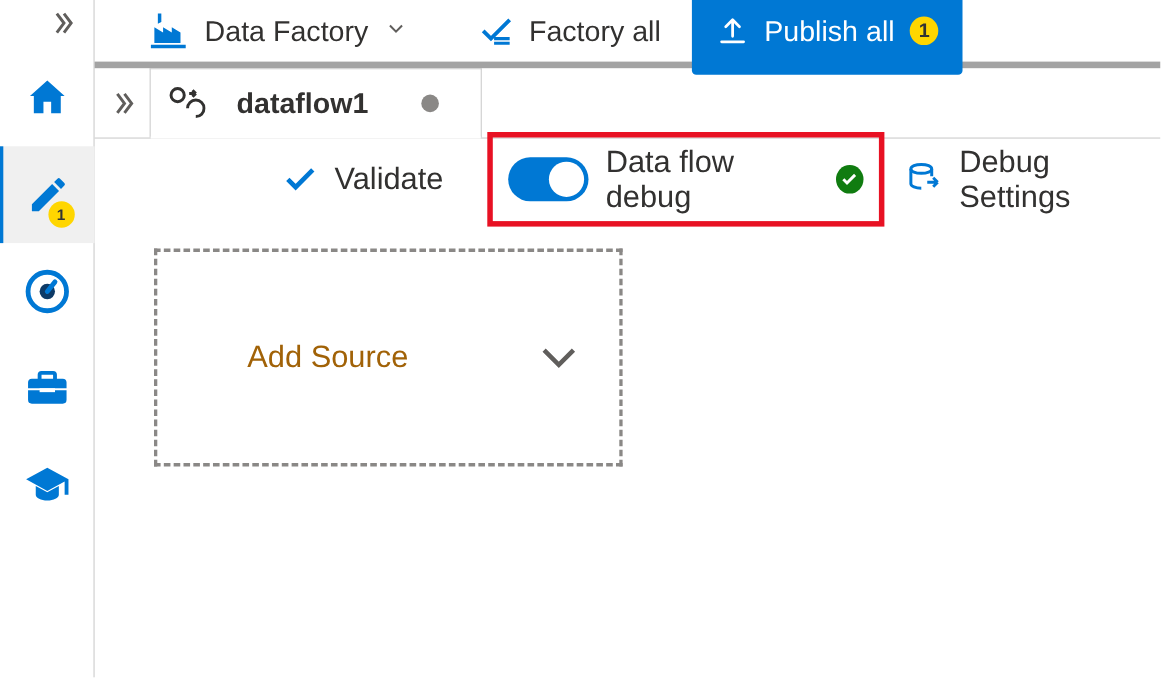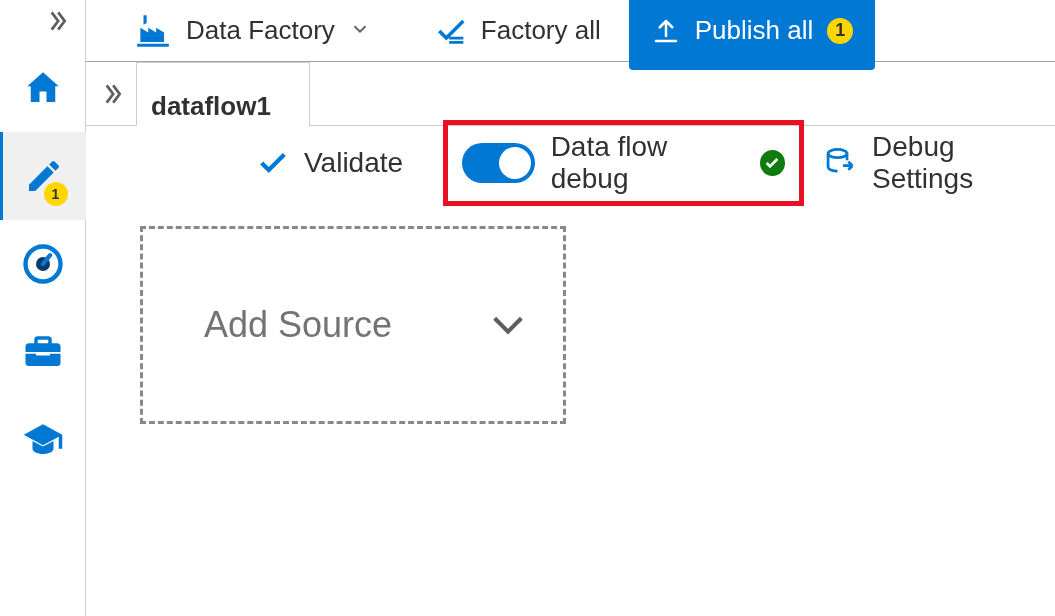--- a/index.html
+++ b/index.html
@@ -9,34 +9,34 @@
     .left-rail { width: 86px; border-right: 1px solid #ccc; display: flex; flex-direction: column; align-items: center; padding-top: 8px; }
     .rail-top { display:flex; width:100%; justify-content:flex-end; padding-right:16px; padding-bottom:6px; }
     .rail-expand-icon svg { width: 26px; height: 26px; }
     .rail-item { width: 86px; height: 88px; display: flex; align-items: center; justify-content: center; position: relative; cursor: pointer; }
     .rail-item.active { background: #f0f0f0; border-left: 3px solid #0078d4; }
     .rail-badge { position:absolute; bottom:14px; right:18px; background:#ffd600; color:#333; font-size:14px; width:24px; height:24px; border-radius:50%; display:flex; align-items:center; justify-content:center; font-weight:600; }
 
     .main { flex: 1; display: flex; flex-direction: column; }
 
     
-    .top-bar { height: 62px; display: flex; align-items: center; gap: 24px; padding-left: 48px; border-bottom: 1px solid #a3a3a3; }
+    .top-bar { height: 62px; display: flex; align-items: center; gap: 24px; padding-left: 48px; border-bottom: 6px solid #a3a3a3; }
     .factory-group { display:flex; align-items:center; gap:14px; }
     .factory-label { font-size: 26px; color: #323130; }
     .chevron-sm svg { width: 22px; height: 22px; }
     .validate-all-group { display:flex; align-items:center; gap:12px; margin-left:40px; cursor:pointer; }
     .validate-all-label { font-size: 26px; color: #323130; }
     .publish-btn { display:flex; align-items:center; gap:14px; background:#0078d4; color:#fff; font-size:26px; padding: 24px 22px; border-radius:4px; cursor:pointer; margin-left:4px; }
     .pub-badge { background:#ffd600; color:#333; font-size:18px; width:26px; height:26px; border-radius:50%; display:flex; align-items:center; justify-content:center; font-weight:600; }
 
     
     .tab-row { height: 64px; display:flex; align-items:center; border-bottom:1px solid #ccc; }
     .tab-expand { width: 50px; display:flex; align-items:center; justify-content:center; cursor:pointer; }
     .tab-expand svg { width:26px; height: 26px; }
-    .tab { height:100%; display:flex; align-items:center; gap:28px; padding: 0 38px 0 14px; border:1px solid #ccc; border-bottom:none; position:relative;flex-direction:column; }
+    .tab { height:100%; display:flex; align-items:center; gap:28px; padding: 0 38px 0 14px; border:1px solid #ccc; border-bottom:none; position:relative; }
     .tab::after { content:''; position:absolute; bottom:-1px; left:0; right:0; height:2px; background:#fff; }
     .tab-label { font-size:26px; font-weight:600; color:#323130; }
     .unsaved-dot { width:16px; height:16px; background:#8a8886; border-radius:50%; margin-left:20px; }
     .tab-rest { flex:1; height:100%; border-left:none; }
 
     
     .sec-bar { height: 74px; display:flex; align-items:center; padding-left: 170px; gap: 20px; }
     .validate-group { display:flex; align-items:center; gap:14px; cursor:pointer; }
     .validate-label { font-size: 28px; color:#323130; }
     .highlighted { display:flex; align-items:center; gap:16px; border:5px solid #e81123; padding: 6px 14px; margin-left: 20px; }
@@ -44,21 +44,21 @@
     .toggle-knob { position:absolute; top:4px; right:4px; width:32px; height:32px; background:#fff; border-radius:50%; }
     .debug-label { font-size: 28px; color:#323130; }
     .check-badge { width:26px; height:26px; background:#107c10; border-radius:50%; display:flex; align-items:center; justify-content:center; }
     .debug-settings-group { display:flex; align-items:center; gap:16px; cursor:pointer; }
     .debug-settings-label { font-size: 28px; color:#323130; }
 
     
     .canvas { flex:1; padding: 26px 54px; }
     .source-box { width: 426px; height: 198px; border: 3px dashed #8a8886; display:flex; align-items:center; cursor:pointer; }
     .source-main { flex:1; display:flex; align-items:center; justify-content:center; }
-    .source-label { font-size:36px; color:#737373; }
+    .source-label { font-size:28px; color:#a16207; }
     .source-side { width: 110px; display:flex; align-items:center; justify-content:center; position:relative; }
     .vline { position:absolute; left:0; top:36px; bottom:36px; width:2px; background:#8a8886; }
     .source-side svg { width:56px; height:40px; }
   </style>
 </head>
 <body>
 
 <div class="left-rail">
   <div class="rail-top">
     <span class="rail-expand-icon">

